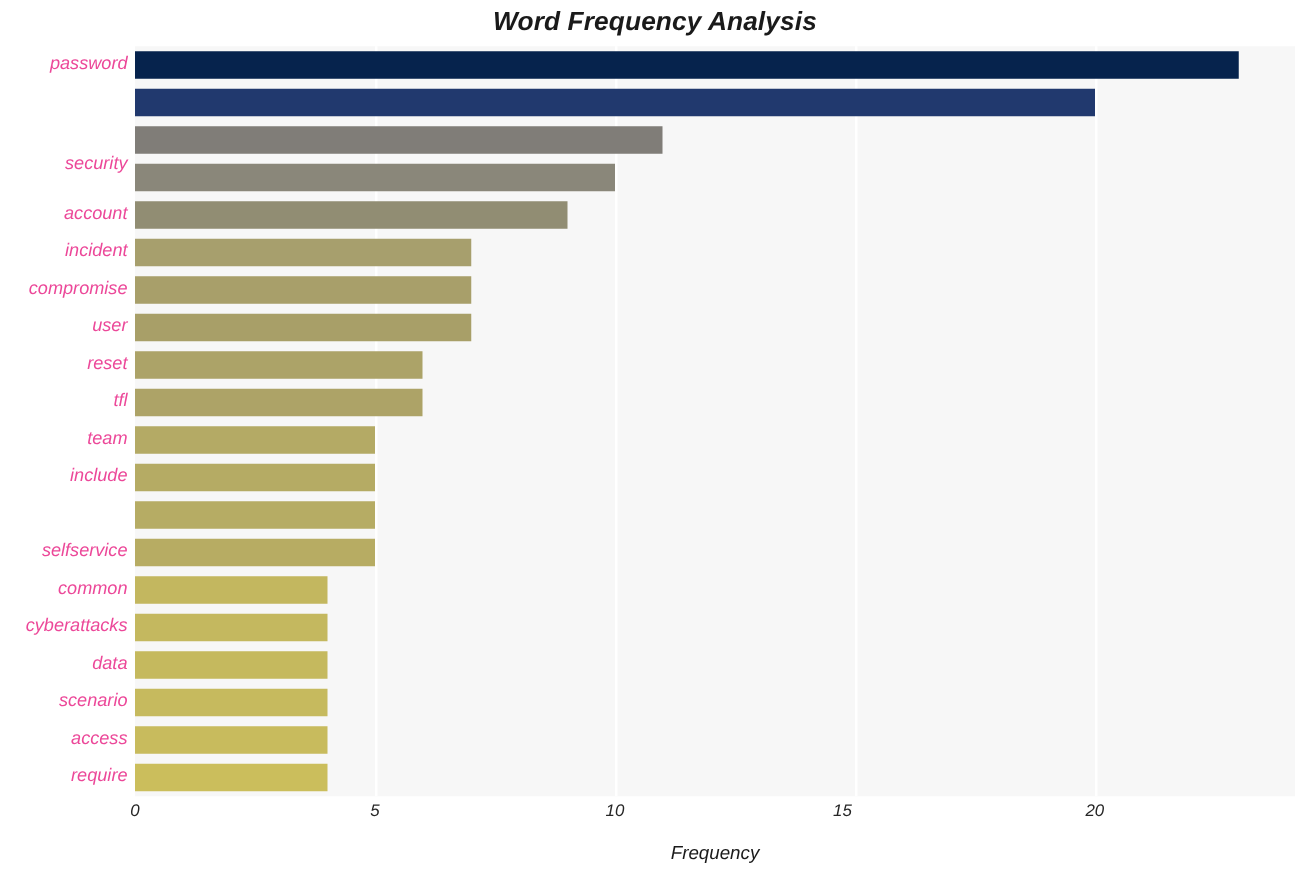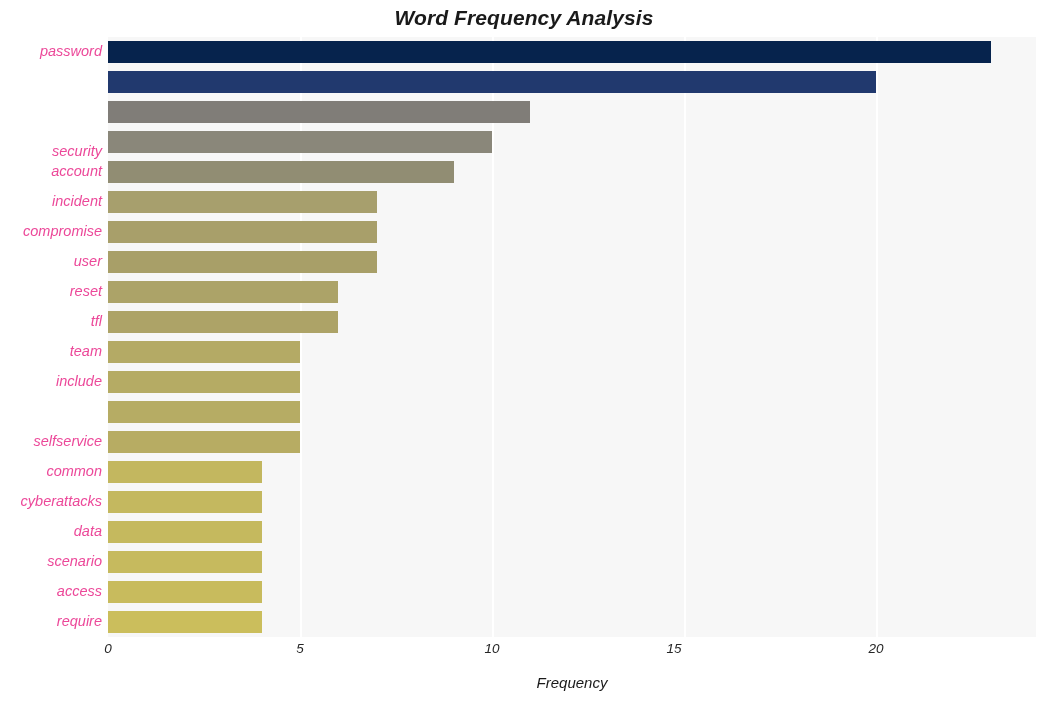--- a/index.html
+++ b/index.html
@@ -193,21 +193,21 @@
           <div class="bar" title="access: 4" style="width: 153.579px; background: rgb(200, 187, 93);"></div>
         </div>
         <div class="bar-row" style="top: 570px;">
           <div class="bar" title="require: 4" style="width: 153.579px; background: rgb(203, 190, 92);"></div>
         </div>
       </div>
   </div>
 
   <div id="ylabels">
       <div class="ytick" style="top: 0px;">password</div>
-      <div class="ytick" style="top: 100px;">security</div>
+      <div class="ytick" style="top: 80px;">security</div>
       <div class="ytick" style="top: 120px;">account</div>
       <div class="ytick" style="top: 150px;">incident</div>
       <div class="ytick" style="top: 180px;">compromise</div>
       <div class="ytick" style="top: 210px;">user</div>
       <div class="ytick" style="top: 240px;">reset</div>
       <div class="ytick" style="top: 270px;">tfl</div>
       <div class="ytick" style="top: 300px;">team</div>
       <div class="ytick" style="top: 330px;">include</div>
       <div class="ytick" style="top: 390px;">selfservice</div>
       <div class="ytick" style="top: 450px;">cyberattacks</div>

